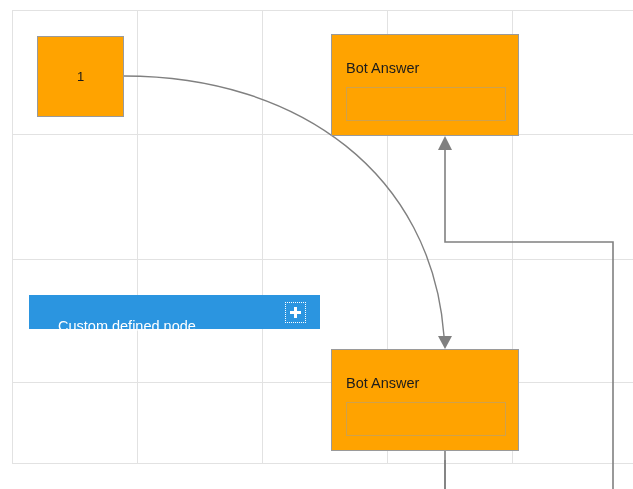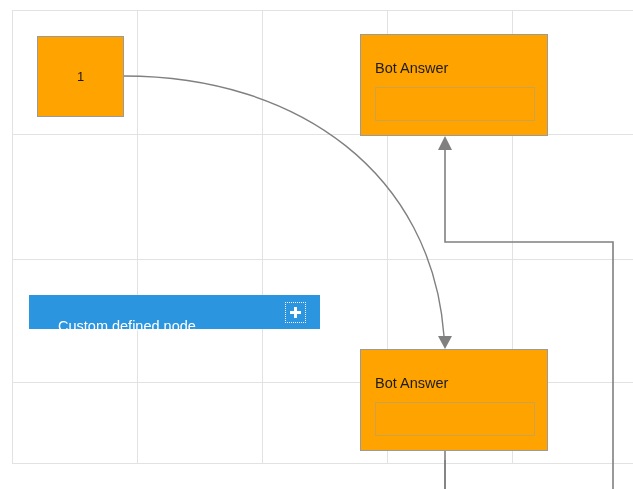--- a/index.html
+++ b/index.html
@@ -59,21 +59,21 @@
     display: flex;
     align-items: center;
     justify-content: center;
   }
   .node-simple .label {
     font-size: 13px;
     color: #1a1a1a;
     line-height: 1;
   }
   .node-bot {
-    left: 360px;
+    left: 331px;
     width: 188px;
     height: 102px;
     padding: 12px;
   }
   .node-bot.top  { top: 34px; }
   .node-bot.bottom { top: 349px; }
   .node-bot .title {
     position: absolute;
     left: 14px;
     top: 26px;

